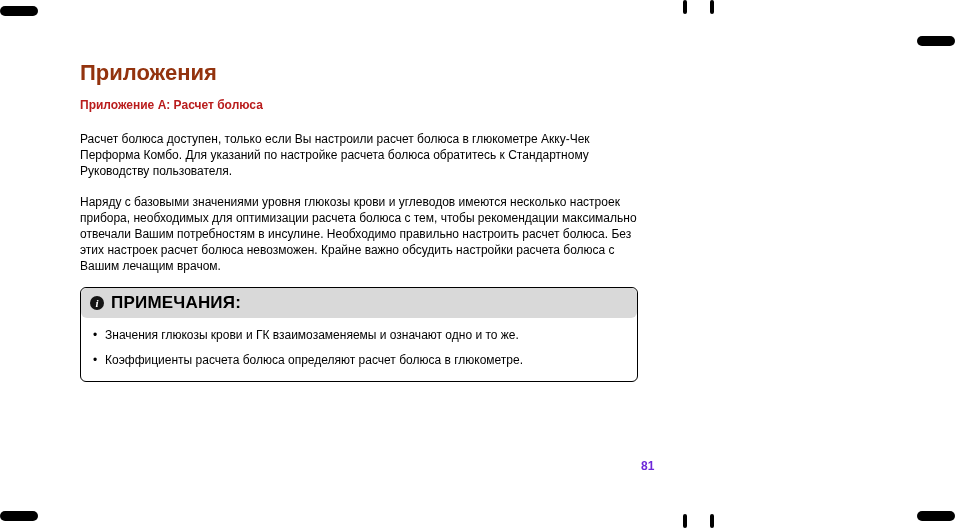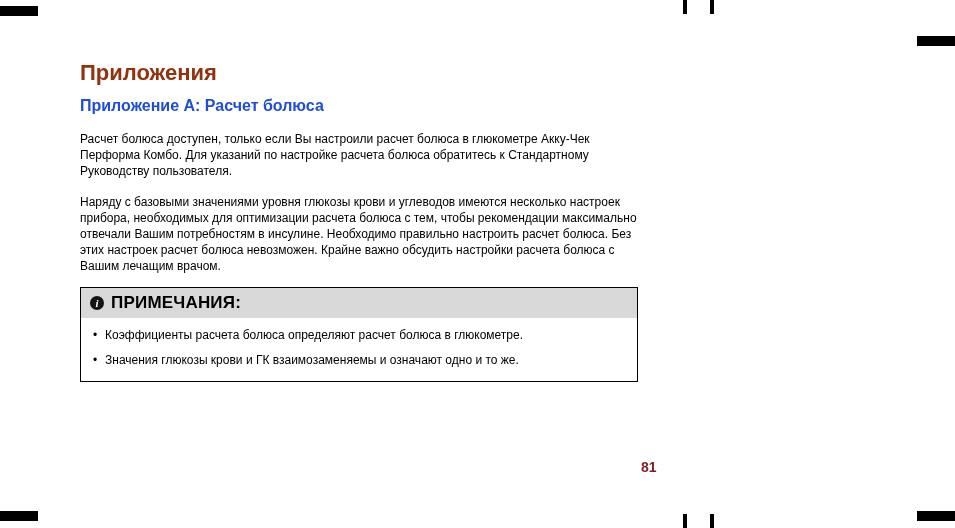--- a/index.html
+++ b/index.html
@@ -1,15 +1,15 @@
 <!DOCTYPE html>
 <html lang="ru"><head>
 <meta charset="utf-8">
 <style>
-  * { margin: 0; padding: 0; box-sizing: border-box; }
+  * { margin: 0; padding: 0; box-sizing: border-box; border-radius: 6px; }
   html, body { background: #ffffff; }
   body { font-family: "Liberation Sans", sans-serif; color: #000; }
 
   .page {
     position: relative;
     width: 955px;
     height: 528px;
     background: #ffffff;
     overflow: hidden;
   }
@@ -33,22 +33,22 @@
   }
 
   .chapter-title {
     color: #93330e;
     font-size: 22px;
     font-weight: bold;
     line-height: 26px;
   }
 
   .section-title {
-    color: #1d4ed8;
-    font-size: 16px;
+    color: #b91c1c;
+    font-size: 12px;
     font-weight: bold;
     line-height: 21px;
     margin-top: 9px;
   }
 
   p.body-text {
     font-size: 12px;
     line-height: 15.8px;
     margin-top: 16px;
     color: #000000;
@@ -105,23 +105,23 @@
     content: "\2022";
     position: absolute;
     left: 0;
     top: 0;
   }
 
   .page-number {
     position: absolute;
     left: 641px;
     top: 459px;
-    font-size: 14px;
+    font-size: 12px;
     font-weight: bold;
-    color: #7f1d1d;
+    color: #6d28d9;
   }
 </style>
 </head>
 <body>
 
 <div class="page">
 
   <div class="crop crop-tl"></div>
   <div class="crop crop-t1"></div>
   <div class="crop crop-t2"></div>
@@ -140,22 +140,22 @@
     <p class="body-text">Расчет болюса доступен, только если Вы настроили расчет болюса в глюкометре Акку-Чек Перформа Комбо. Для указаний по настройке расчета болюса обратитесь к Стандартному Руководству пользователя.</p>
 
     <p class="body-text">Наряду с базовыми значениями уровня глюкозы крови и углеводов имеются несколько настроек прибора, необходимых для оптимизации расчета болюса с тем, чтобы рекомендации максимально отвечали Вашим потребностям в инсулине. Необходимо правильно настроить расчет болюса. Без этих настроек расчет болюса невозможен. Крайне важно обсудить настройки расчета болюса с Вашим лечащим врачом.</p>
 
     <div class="note-box">
       <div class="note-header">
         <span class="info-icon">i</span>
         <span class="note-header-label">ПРИМЕЧАНИЯ:</span>
       </div>
       <div class="note-body">
+        <div class="note-bullet">Значения глюкозы крови и ГК взаимозаменяемы и означают одно и то же.</div>
         <div class="note-bullet">Коэффициенты расчета болюса определяют расчет болюса в глюкометре.</div>
-        <div class="note-bullet">Значения глюкозы крови и ГК взаимозаменяемы и означают одно и то же.</div>
       </div>
     </div>
 
   </div>
 
   <div class="page-number">81</div>
 
 </div>
 
 </body></html>

